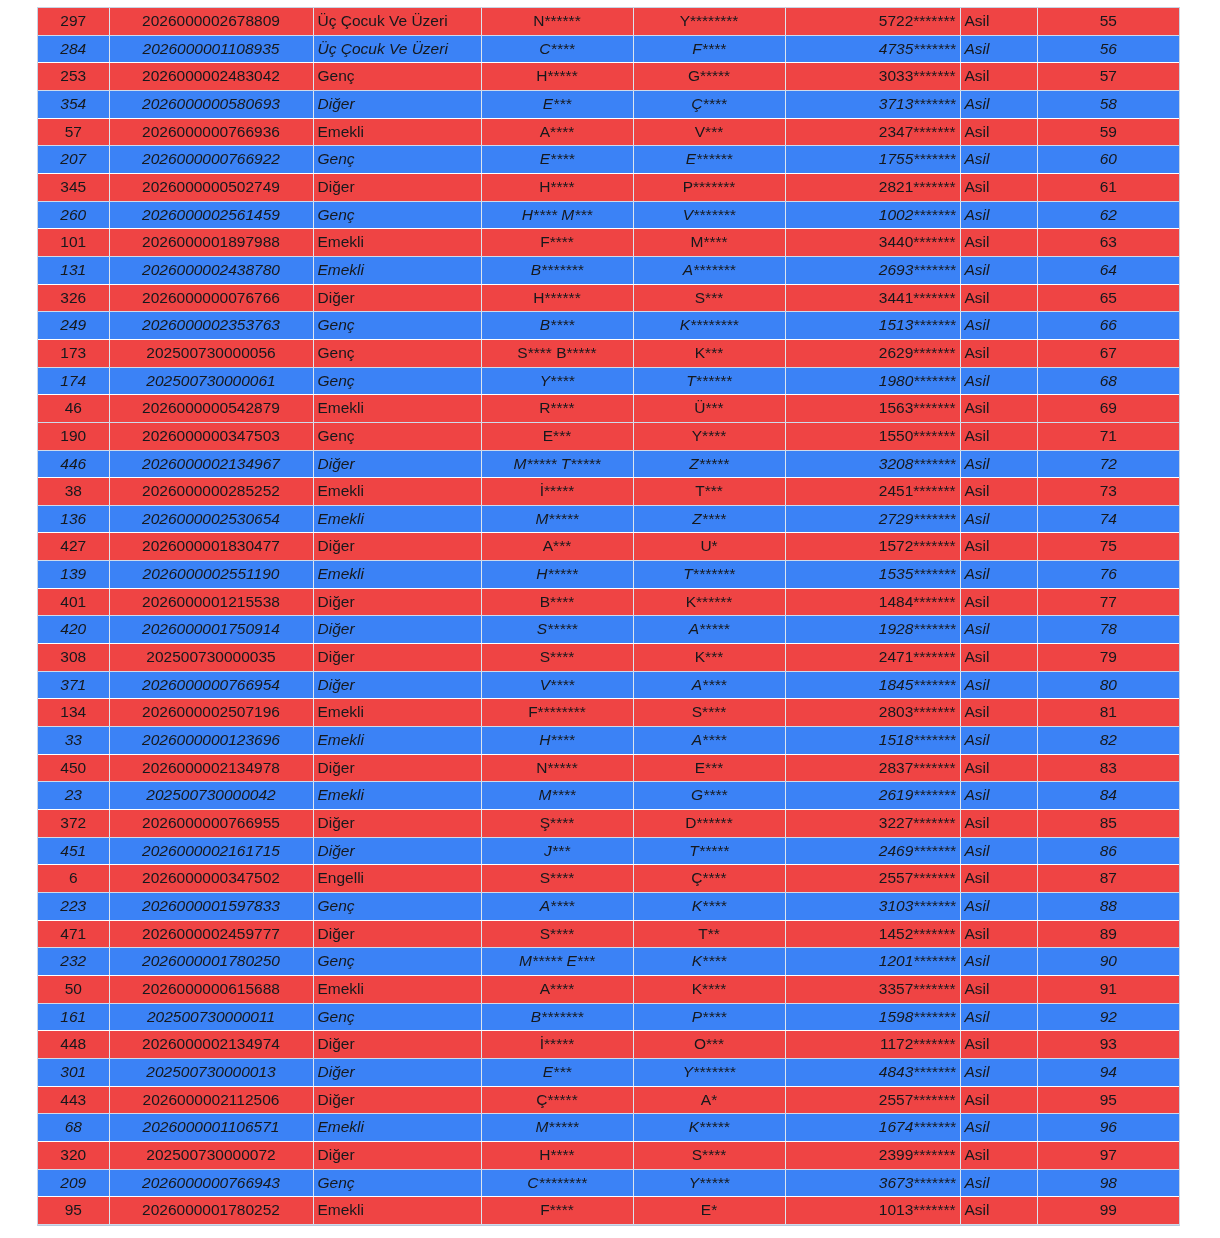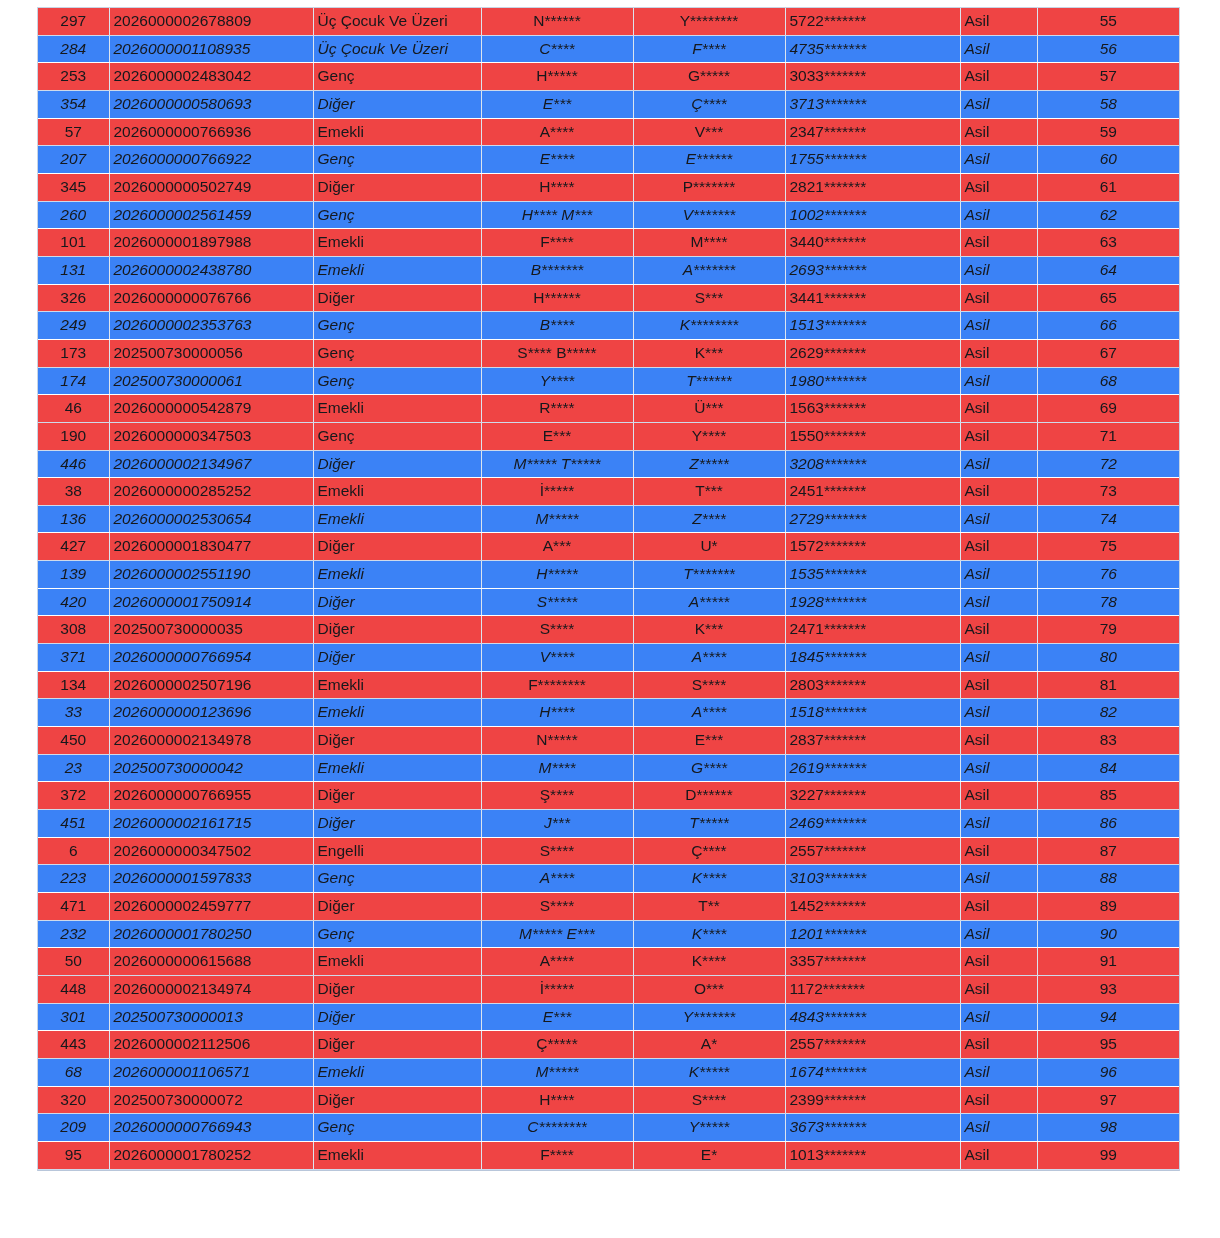--- a/index.html
+++ b/index.html
@@ -48,25 +48,25 @@
   }
   table.data-table td:last-child {
     border-right: none;
   }
 
   tr.odd-row  { background: #ef4444; }
   tr.even-row { background: #3b82f6; font-style: italic; }
 
   
   .col-no     { width: 71px;  text-align: center; }
-  .col-tc     { width: 204px; text-align: left; }
+  .col-tc     { width: 204px; text-align: center; }
   .col-kat    { width: 168px; text-align: left; }
   .col-ad     { width: 152px; text-align: center; }
   .col-soyad  { width: 152px; text-align: center; }
-  .col-tel    { width: 175px; text-align: left; }
+  .col-tel    { width: 175px; text-align: right; }
   .col-durum  { width: 77px;  text-align: left; }
   .col-sira   { width: 142px; text-align: center; }
 
   .cell-tel   { letter-spacing: 0px; }
 </style>
 </head>
 <body>
 
 <div id="table-wrap">
   <table class="data-table">
@@ -284,20 +284,30 @@
         <tr class="even-row">
           <td class="col-no">139</td>
           <td class="col-tc">2026000002551190</td>
           <td class="col-kat">Emekli</td>
           <td class="col-ad">H*****</td>
           <td class="col-soyad">T*******</td>
           <td class="col-tel cell-tel">1535*******</td>
           <td class="col-durum">Asil</td>
           <td class="col-sira">76</td>
         </tr>
+        <tr class="odd-row">
+          <td class="col-no">401</td>
+          <td class="col-tc">2026000001215538</td>
+          <td class="col-kat">Diğer</td>
+          <td class="col-ad">B****</td>
+          <td class="col-soyad">K******</td>
+          <td class="col-tel cell-tel">1484*******</td>
+          <td class="col-durum">Asil</td>
+          <td class="col-sira">77</td>
+        </tr>
         <tr class="even-row">
           <td class="col-no">420</td>
           <td class="col-tc">2026000001750914</td>
           <td class="col-kat">Diğer</td>
           <td class="col-ad">S*****</td>
           <td class="col-soyad">A*****</td>
           <td class="col-tel cell-tel">1928*******</td>
           <td class="col-durum">Asil</td>
           <td class="col-sira">78</td>
         </tr>
@@ -424,20 +434,30 @@
         <tr class="odd-row">
           <td class="col-no">50</td>
           <td class="col-tc">2026000000615688</td>
           <td class="col-kat">Emekli</td>
           <td class="col-ad">A****</td>
           <td class="col-soyad">K****</td>
           <td class="col-tel cell-tel">3357*******</td>
           <td class="col-durum">Asil</td>
           <td class="col-sira">91</td>
         </tr>
+        <tr class="even-row">
+          <td class="col-no">161</td>
+          <td class="col-tc">202500730000011</td>
+          <td class="col-kat">Genç</td>
+          <td class="col-ad">B*******</td>
+          <td class="col-soyad">P****</td>
+          <td class="col-tel cell-tel">1598*******</td>
+          <td class="col-durum">Asil</td>
+          <td class="col-sira">92</td>
+        </tr>
         <tr class="odd-row">
           <td class="col-no">448</td>
           <td class="col-tc">2026000002134974</td>
           <td class="col-kat">Diğer</td>
           <td class="col-ad">İ*****</td>
           <td class="col-soyad">O***</td>
           <td class="col-tel cell-tel">1172*******</td>
           <td class="col-durum">Asil</td>
           <td class="col-sira">93</td>
         </tr>

